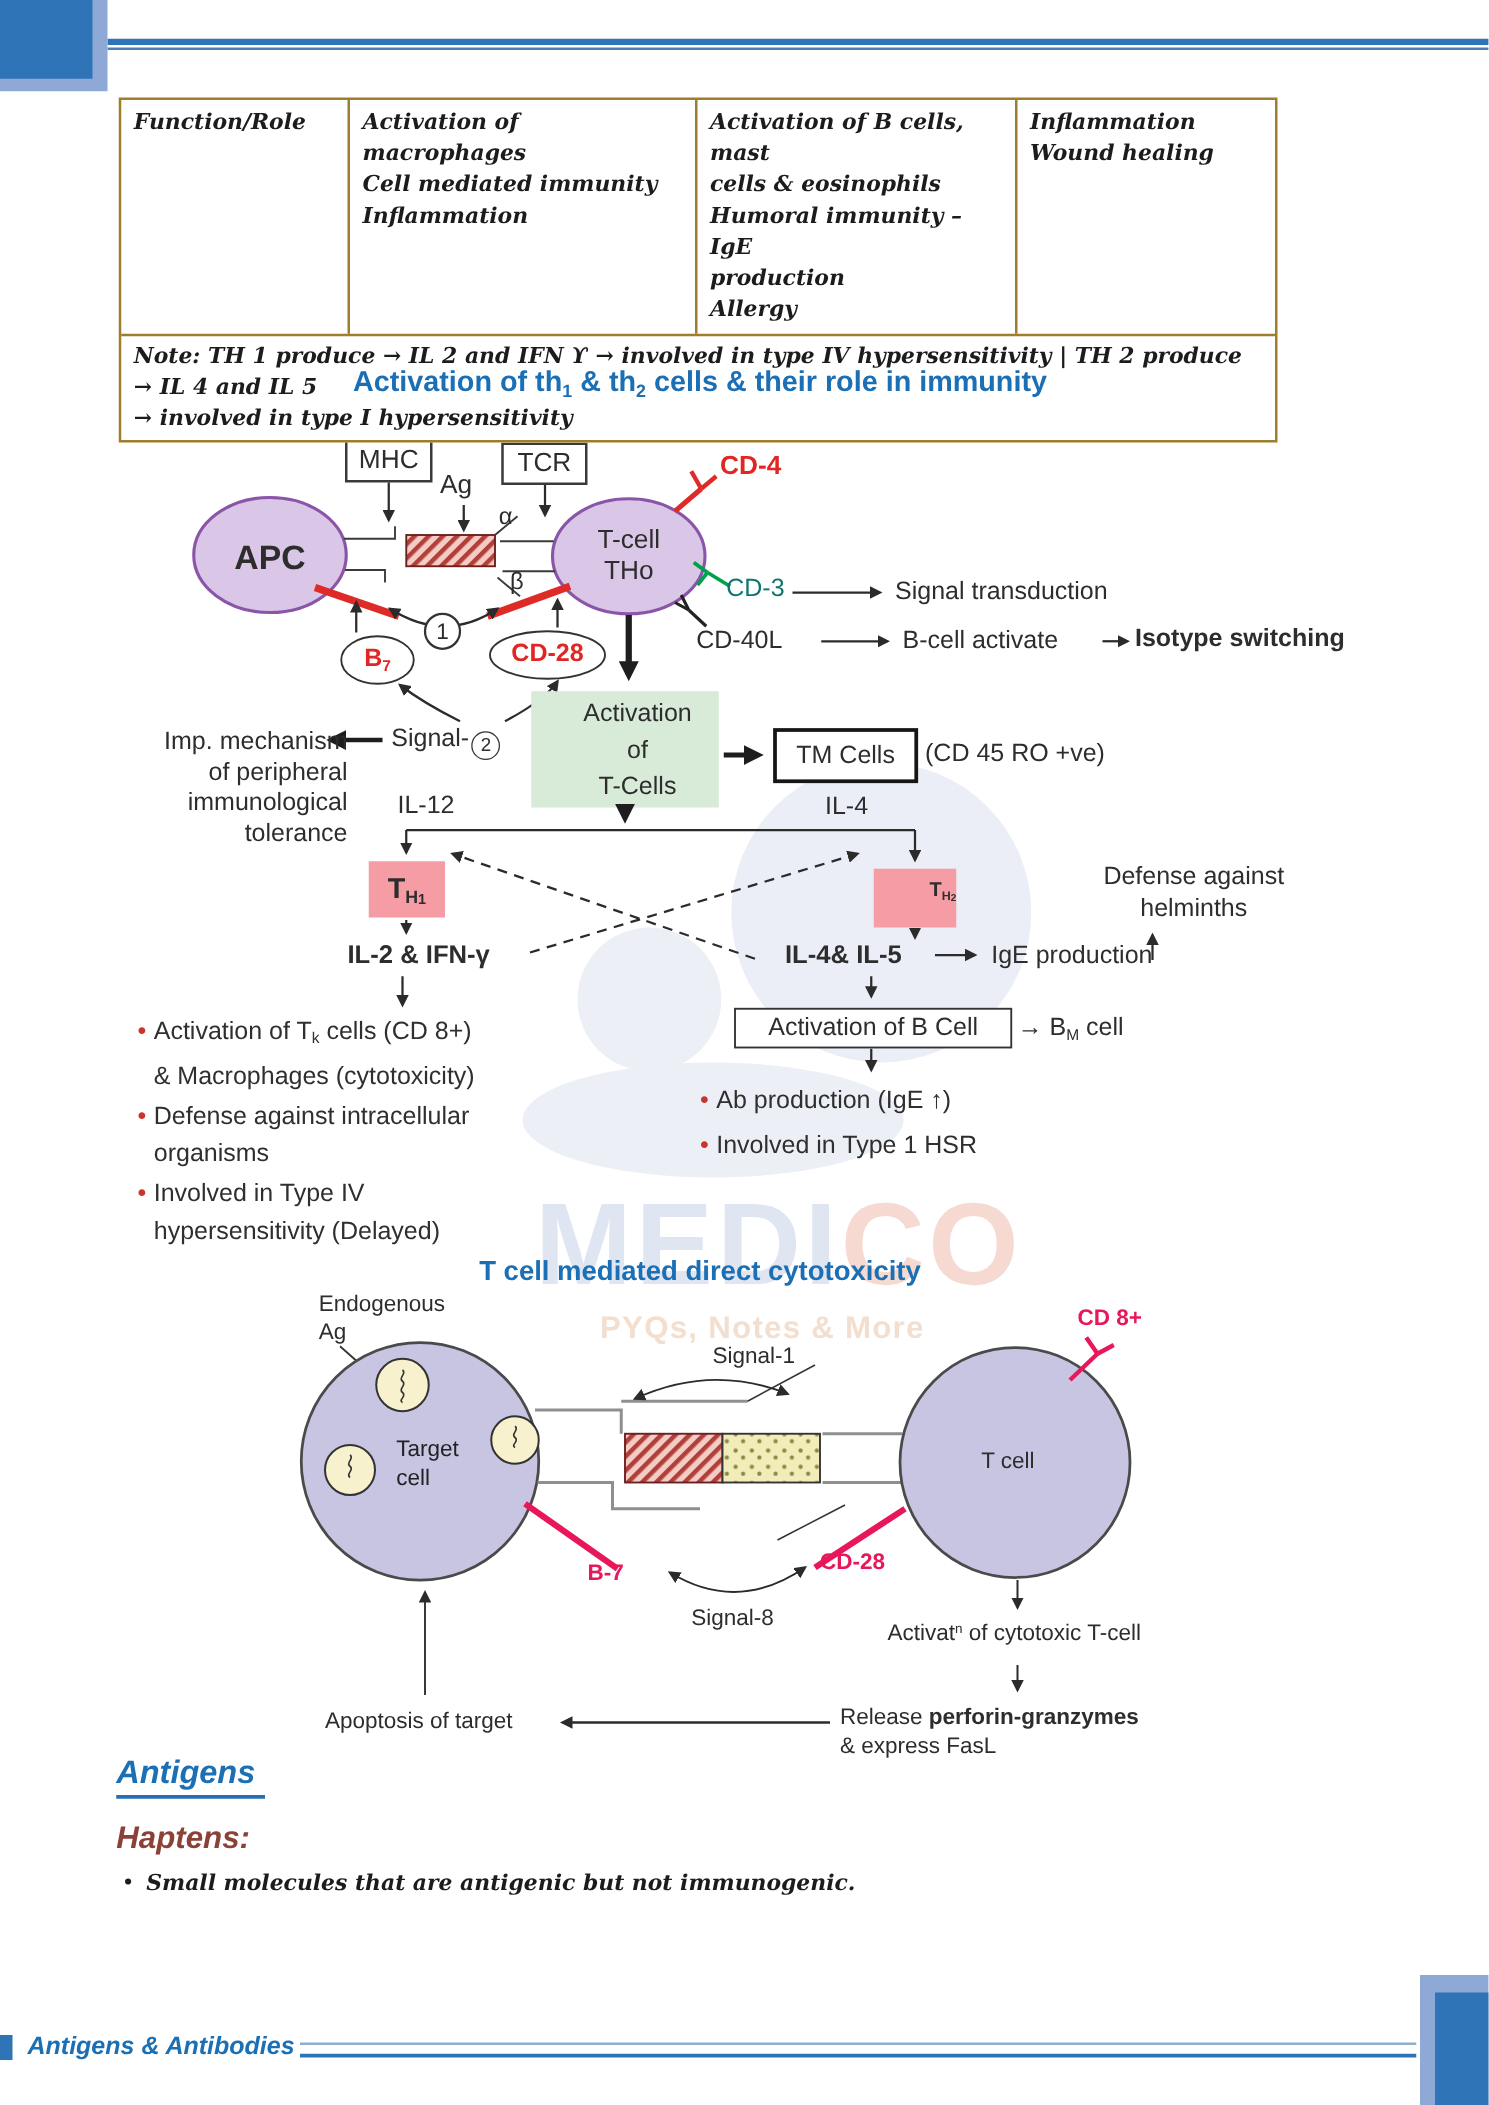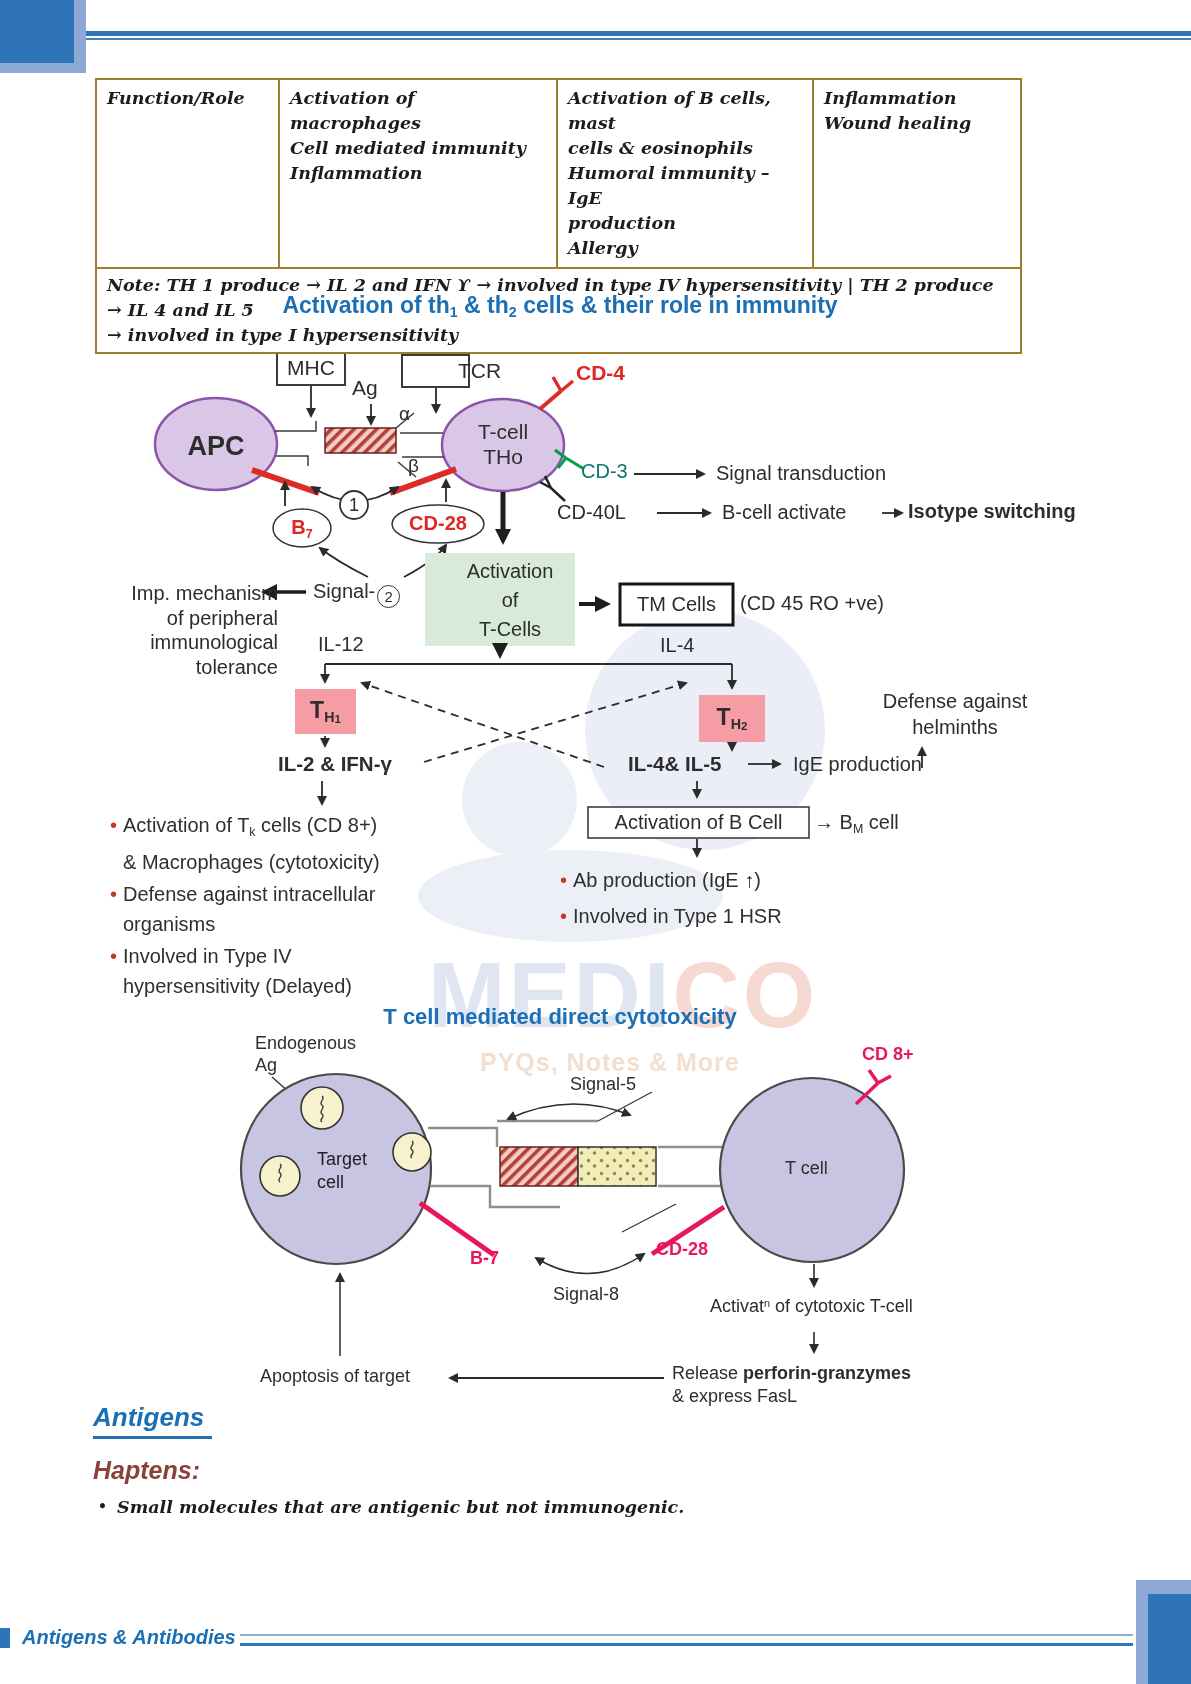--- a/index.html
+++ b/index.html
@@ -206,21 +206,21 @@
       <line x1="814" y1="1332" x2="814" y2="1352" stroke-width="1.6" marker-end="url(#ma)"></line>
       <line x1="664" y1="1378" x2="450" y2="1378" stroke-width="2" marker-end="url(#ma)"></line>
       <line x1="340" y1="1356" x2="340" y2="1274" stroke-width="1.5" marker-end="url(#ma)"></line>
     </g>
   </svg>
 
   <div class="lbl b blue i ctr" style="left:95px;top:292px;width:930px;font-size:23px;">
     <span>Activation of th</span><span class="ss b">1</span><span> &amp; th</span><span class="ss b">2</span><span> cells &amp; their role in immunity</span>
   </div>
   <div class="lbl ctr" style="left:277px;top:356px;width:68px;font-size:21px;">MHC</div>
-  <div class="lbl ctr" style="left:402px;top:359px;width:67px;font-size:21px;margin-left:44px;">TCR</div>
+  <div class="lbl ctr" style="left:402px;top:359px;width:67px;font-size:21px;">TCR</div>
   <div class="lbl" style="left:352px;top:376px;font-size:21px;">Ag</div>
   <div class="lbl i" style="left:399px;top:403px;font-size:19px;">α</div>
   <div class="lbl i" style="left:408px;top:455px;font-size:19px;">β</div>
   <div class="lbl b ctr" style="left:166px;top:431px;width:100px;font-size:27px;">APC</div>
   <div class="lbl ctr pre" style="left:443px;top:419px;width:120px;font-size:21px;line-height:25px;">T-cell
 THo</div>
   <div class="lbl b red" style="left:576px;top:361px;font-size:21px;">CD-4</div>
   <div class="lbl green" style="left:581px;top:460px;">CD-3</div>
   <div class="lbl" style="left:557px;top:501px;">CD-40L</div>
   <div class="lbl" style="left:716px;top:462px;">Signal transduction</div>
@@ -241,21 +241,21 @@
   <div class="lbl ctr pre" style="left:425px;top:557px;width:170px;line-height:29px;">Activation
 of
 T-Cells</div>
   <div class="lbl ctr" style="left:620px;top:593px;width:113px;">TM Cells</div>
   <div class="lbl" style="left:740px;top:592px;">(CD 45 RO +ve)</div>
   <div class="lbl" style="left:318px;top:633px;">IL-12</div>
   <div class="lbl" style="left:660px;top:634px;">IL-4</div>
   <div class="lbl b ctr" style="left:295px;top:697px;width:61px;font-size:23px;">
     <span>T</span><span class="ss">H</span><span class="sss">1</span>
   </div>
-  <div class="lbl b ctr" style="left:699px;top:704px;width:66px;font-size:23px;">
+  <div class="lbl b ctr" style="left:699px;top:704px;width:66px;font-size:16px;text-align:right;">
     <span>T</span><span class="ss">H</span><span class="sss">2</span>
   </div>
   <div class="lbl b" style="left:278px;top:752px;font-size:20.5px;">IL-2 &amp; IFN-γ</div>
   <div class="lbl b" style="left:628px;top:752px;font-size:20.5px;">IL-4&amp; IL-5</div>
   <div class="lbl" style="left:793px;top:753px;">IgE production</div>
   <div class="lbl i ctr pre" style="left:855px;top:688px;width:200px;line-height:26px;">Defense against
 helminths</div>
   <div class="lbl ctr" style="left:588px;top:811px;width:221px;">Activation of  B Cell</div>
   <div class="lbl" style="left:814px;top:811px;">
     <span>→ B</span><span class="ss">M</span><span> cell</span>
@@ -274,21 +274,21 @@
   <div class="lbl" style="left:560px;top:863px;width:280px;white-space:normal;line-height:34px;color:#2f2f2f;">
     <div class="bitem"><span>Ab production (IgE ↑)</span></div>
     <div class="bitem"><span>Involved in Type 1 HSR</span></div>
   </div>
 
   <div class="lbl b blue i ctr" style="left:95px;top:1004px;width:930px;font-size:22px;">T cell mediated direct cytotoxicity</div>
   <div class="lbl sm pre" style="left:255px;top:1032px;line-height:22px;">Endogenous
 Ag</div>
   <div class="lbl sm pre" style="left:317px;top:1148px;line-height:23px;color:#222;">Target
 cell</div>
-  <div class="lbl sm" style="left:570px;top:1074px;">Signal-5</div>
+  <div class="lbl sm" style="left:570px;top:1074px;">Signal-1</div>
   <div class="lbl sm" style="left:785px;top:1158px;">T cell</div>
   <div class="lbl sm b pink" style="left:862px;top:1044px;">CD 8+</div>
   <div class="lbl sm b pink" style="left:470px;top:1248px;">B-7</div>
   <div class="lbl sm b pink" style="left:656px;top:1239px;">CD-28</div>
   <div class="lbl sm" style="left:553px;top:1284px;">Signal-8</div>
   <div class="lbl sm" style="left:710px;top:1296px;">
     <span>Activat</span><span class="sp">n</span><span> of cytotoxic T-cell</span>
   </div>
   <div class="lbl sm" style="left:672px;top:1362px;line-height:23px;">
     <span>Release </span><span class="b">perforin-granzymes</span><br><span>&amp; express FasL</span>

